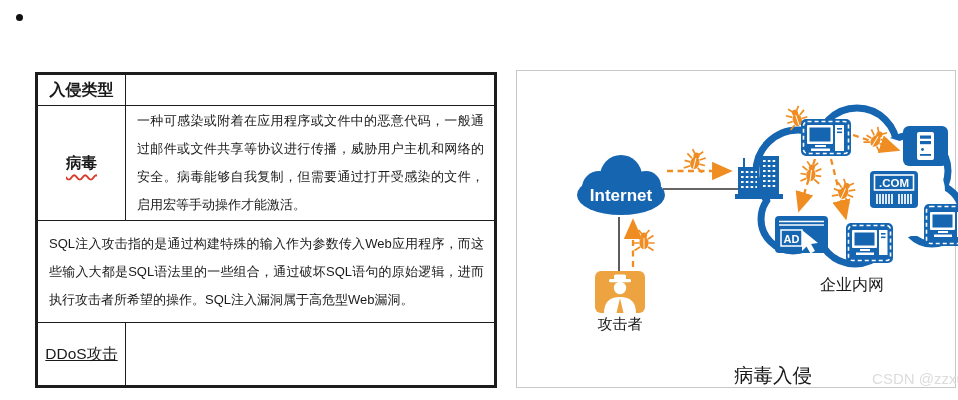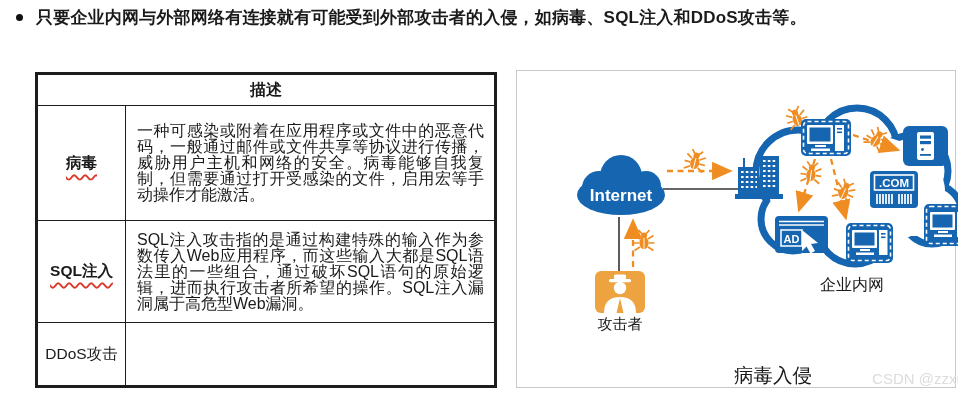--- a/index.html
+++ b/index.html
@@ -11,55 +11,51 @@
   .bullet-text{position:absolute;left:36px;top:6px;width:905px;font-size:17px;font-weight:600;letter-spacing:.2px;}
 
   
   .itable{position:absolute;left:35px;top:72px;width:462px;border:3px solid #1c1c1c;background:#fff;box-sizing:border-box;}
   .itable .row{display:flex;border-bottom:1.5px solid #1c1c1c;box-sizing:border-box;}
   .itable .row:last-child{border-bottom:none;}
   .c1{width:88px;min-width:88px;border-right:1.5px solid #1c1c1c;display:flex;align-items:center;justify-content:center;box-sizing:border-box;}
   .c2{flex:1;display:flex;align-items:center;padding:6px 10px 6px 11px;box-sizing:border-box;}
   .hrow{height:31px;font-weight:bold;font-size:16px;}
   .hrow .c2{justify-content:center;padding:0;}
-  .r1{height:115px;} .r2{height:102px;} .r3{height:62px;}
+  .r1{height:115px;} .r2{height:102px;} .r3{height:62px;text-decoration:underline;}
   .type{font-size:15.5px;}
   .type.wavy{text-decoration:underline;text-decoration-style:wavy;text-decoration-color:#d93a2b;
              text-decoration-thickness:2px;text-underline-offset:6px;font-weight:bold;}
-  .desc{font-size:16px;line-height:16px;text-align:justify;}
+  .desc{font-size:13px;line-height:28px;text-align:justify;}
 
   
   .panel{position:absolute;left:516px;top:70px;width:440px;height:318px;border:1px solid #c8c8c8;
          background:#fff;box-sizing:border-box;padding-left:38px;}
   .panel svg{display:block;}
 </style>
 </head>
 <body>
 
 <div id="canvas">
 
   <span class="bullet-dot"></span>
-  <div class="bullet-text">只要企业内网与外部网络有连接就有可能受到外部攻击者的入侵，如病毒、SQL注入和DDoS攻击等。</div>
 
   <div class="itable">
     <div class="row hrow">
-      <div class="c2">描述</div>
+      <div class="c1">入侵类型</div>
     </div>
     <div class="row r1">
       <div class="c1">
           <span class="type wavy">病毒</span>
         </div>
       <div class="c2">
           <span class="desc">一种可感染或附着在应用程序或文件中的恶意代码，一般通过邮件或文件共享等协议进行传播，威胁用户主机和网络的安全。病毒能够自我复制，但需要通过打开受感染的文件，启用宏等手动操作才能激活。</span>
         </div>
     </div>
     <div class="row r2">
-      <div class="c1">
-          <span class="type wavy">SQL注入</span>
-        </div>
       <div class="c2">
           <span class="desc">SQL注入攻击指的是通过构建特殊的输入作为参数传入Web应用程序，而这些输入大都是SQL语法里的一些组合，通过破坏SQL语句的原始逻辑，进而执行攻击者所希望的操作。SQL注入漏洞属于高危型Web漏洞。</span>
         </div>
     </div>
     <div class="row r3">
       <div class="c1">
           <span class="type">DDoS攻击</span>
         </div>
     </div>
   </div>

